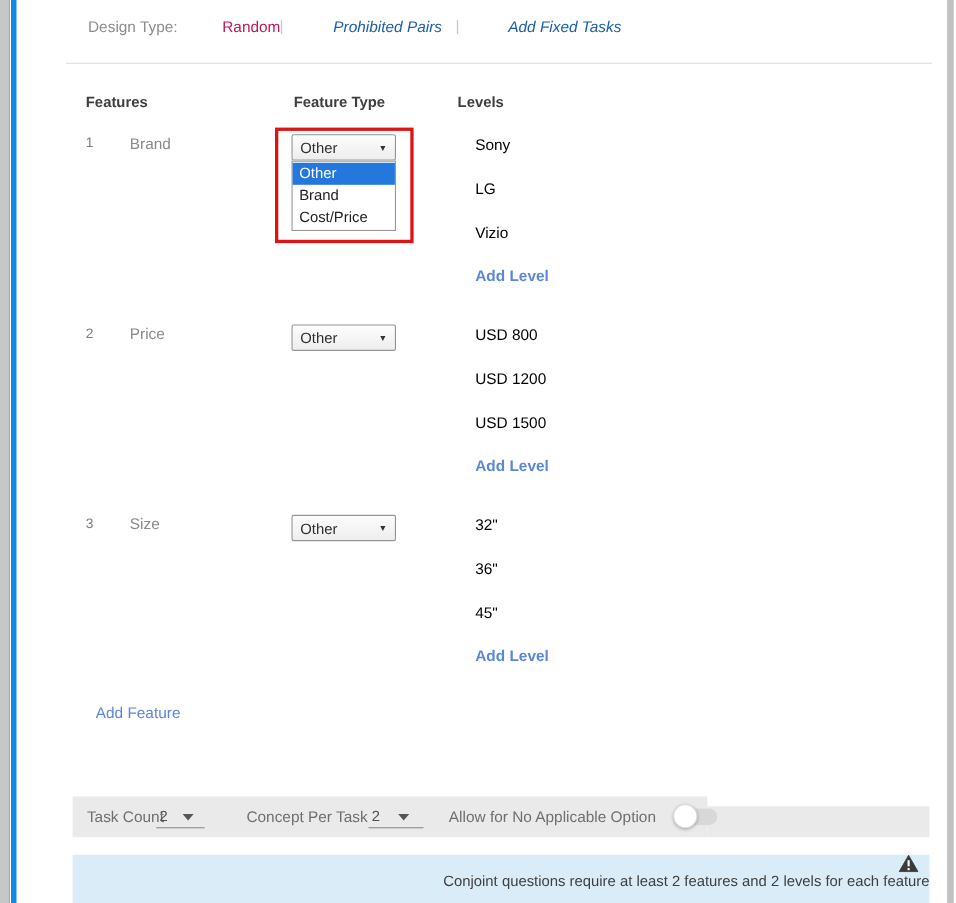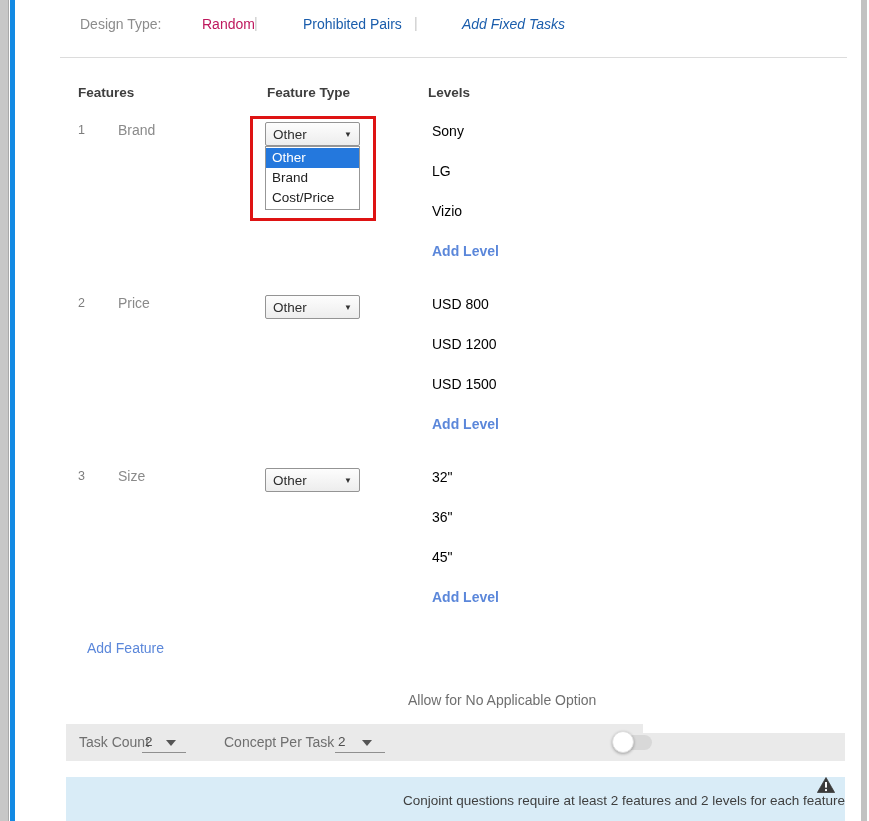--- a/index.html
+++ b/index.html
@@ -15,30 +15,30 @@
   .left-blue  { position:absolute; left:10px; top:0; width:5px; height:821px; background:#1289e3; }
   .right-gray { position:absolute; left:861px; top:0; width:6px; height:821px; background:#c2c2c2; }
 
   
   .dt-label { left:80px; top:16px; font-size:14px; color:#8c8c8c; }
   .dt-opt   { top:16px; font-size:14px; cursor:pointer; }
   .dt-random { left:190px; color:#be185d;margin-left:12px; }
   .dt-sep   { top:15px; color:#c9c9c9; font-size:14px; }
   .dt-sep1  { left:254px; }
   .dt-sep2  { left:414px; }
-  .dt-prohibited { left:303px; color:#1a5dac; }
+  .dt-prohibited { left:303px; color:#1a5dac;font-style:italic; }
   .dt-fixed { left:462px; color:#1a5dac;font-style:italic; }
 
   .divider { left:60px; top:57px; width:787px; height:1px; background:#dcdcdc; }
 
   
   .th { top:85px; font-size:13.5px; font-weight:bold; color:#3e3e3e; }
   .th-features { left:78px; }
   .th-type     { left:267px; }
-  .th-levels   { left:428px; }
+  .th-levels   { left:416px; }
 
   
   .feature-row { position:absolute; left:0; width:869px; }
   .row-1 { top:122px; } .row-2 { top:295px; } .row-3 { top:468px; }
   .f-num  { position:absolute; left:78px; top:1px; font-size:12.5px; color:#7d7d7d; }
   .f-name { position:absolute; left:118px; top:0; font-size:14px; color:#8a8a8a; }
 
   .sel {
     position:absolute; left:265px; top:0; width:95px; height:24px;
     background:linear-gradient(#fdfdfd, #ededed);
@@ -173,21 +173,21 @@
   <span class="abs tb-text" style="left:79px; top:734px;">Task Count</span>
   <span class="abs tb-value" style="left:145px; top:734px;">2</span>
   <span class="abs tb-caret" style="left:166px; top:740px;"></span>
   <span class="abs tb-underline" style="left:142px; top:752px; width:44px;"></span>
 
   <span class="abs tb-text" style="left:224px; top:734px;">Concept Per Task</span>
   <span class="abs tb-value" style="left:338px; top:734px;">2</span>
   <span class="abs tb-caret" style="left:362px; top:740px;"></span>
   <span class="abs tb-underline" style="left:335px; top:752px; width:50px;"></span>
 
-  <span class="abs tb-text" style="left:408px; top:692px;">Allow for No Applicable Option</span>
+  <span class="abs tb-text" style="left:408px; top:734px;">Allow for No Applicable Option</span>
   <div class="abs toggle-track">
     <div class="toggle-knob"></div>
   </div>
 
   <div class="abs warning">
     <span class="warn-icon">
       <svg width="18" height="16" viewBox="0 0 24 21">
         <path d="M12 0.5 L23.5 20.5 L0.5 20.5 Z" fill="#3a3a3a" stroke="#3a3a3a" stroke-width="1" stroke-linejoin="round"></path>
         <rect x="10.7" y="6.5" width="2.6" height="7.5" fill="#ffffff"></rect>
         <rect x="10.7" y="16" width="2.6" height="2.6" fill="#ffffff"></rect>

